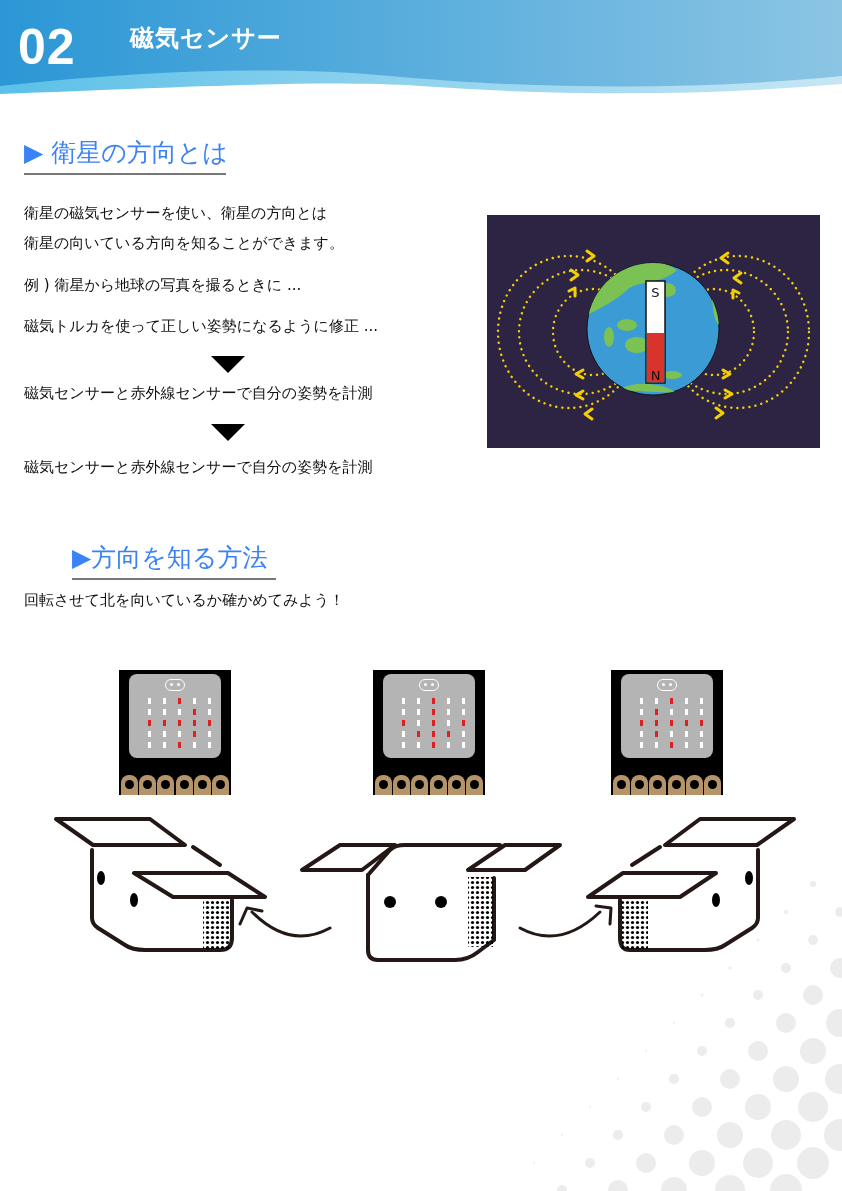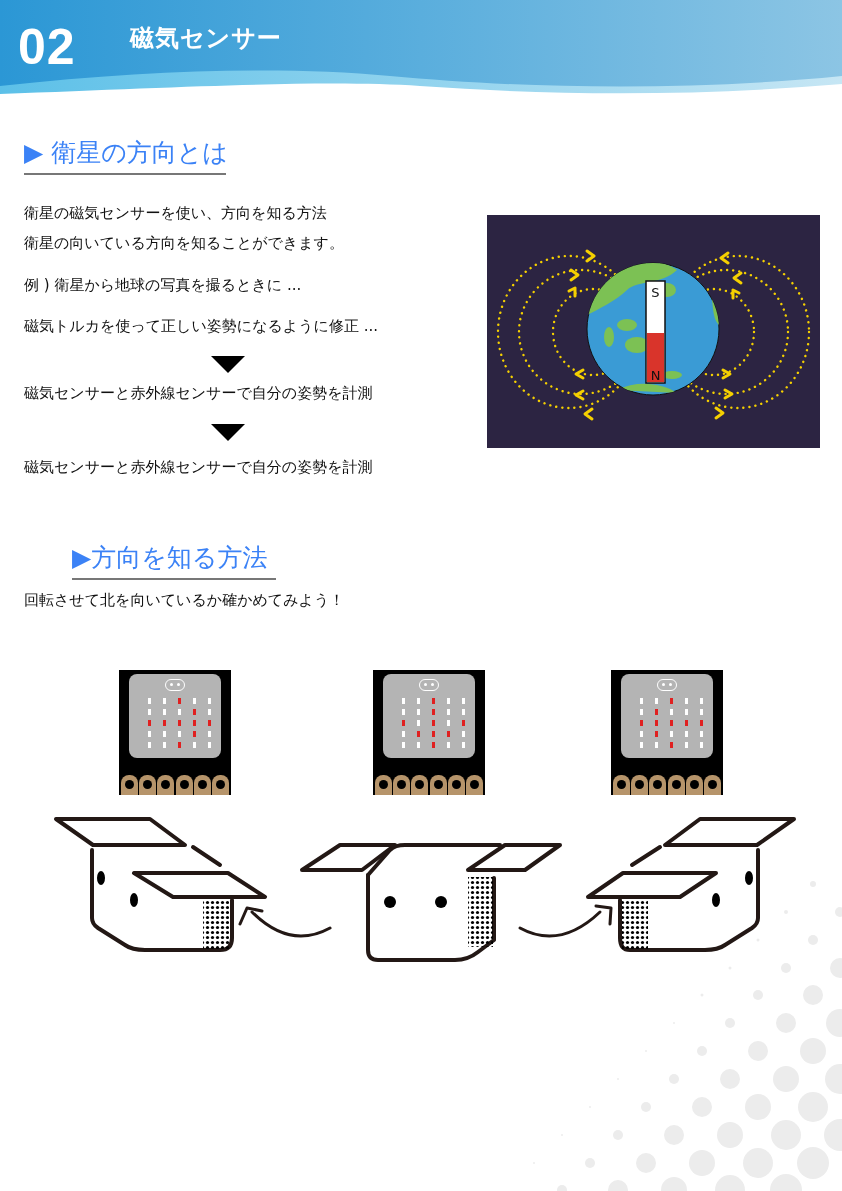--- a/index.html
+++ b/index.html
@@ -49,21 +49,21 @@
     </defs>
     <rect x="0" y="0" width="842" height="90" fill="url(#hg)"></rect>
     <path d="M0 86 C 150 70, 280 66, 390 76 C 520 88, 680 92, 842 76 L842 100 L0 100 Z" fill="url(#wg)"></path>
     <path d="M0 94 C 200 86, 330 80, 420 86 C 560 96, 700 96, 842 84 L842 100 L0 100 Z" fill="#ffffff"></path>
   </svg>
   <div class="hdr-num">02</div>
   <div class="hdr-title">磁気センサー</div>
 </div>
 
 <div class="sec-title sec1">▶ 衛星の方向とは</div>
-<div class="txt" style="top:204px">衛星の磁気センサーを使い、方向を知る方法</div>
+<div class="txt" style="top:204px">衛星の磁気センサーを使い、衛星の方向とは</div>
 <div class="txt" style="top:234px">衛星の向いている方向を知ることができます。</div>
 <div class="txt" style="top:276px">例 ) 衛星から地球の写真を撮るときに ...</div>
 <div class="txt" style="top:317px">磁気トルカを使って正しい姿勢になるように修正 ...</div>
 <div class="tri" style="top:356px"></div>
 <div class="txt" style="top:384px">磁気センサーと赤外線センサーで自分の姿勢を計測</div>
 <div class="tri" style="top:424px"></div>
 <div class="txt" style="top:458px">磁気センサーと赤外線センサーで自分の姿勢を計測</div>
 
 <div class="img-box">
   <svg width="333" height="233" viewBox="0 0 333 233">

